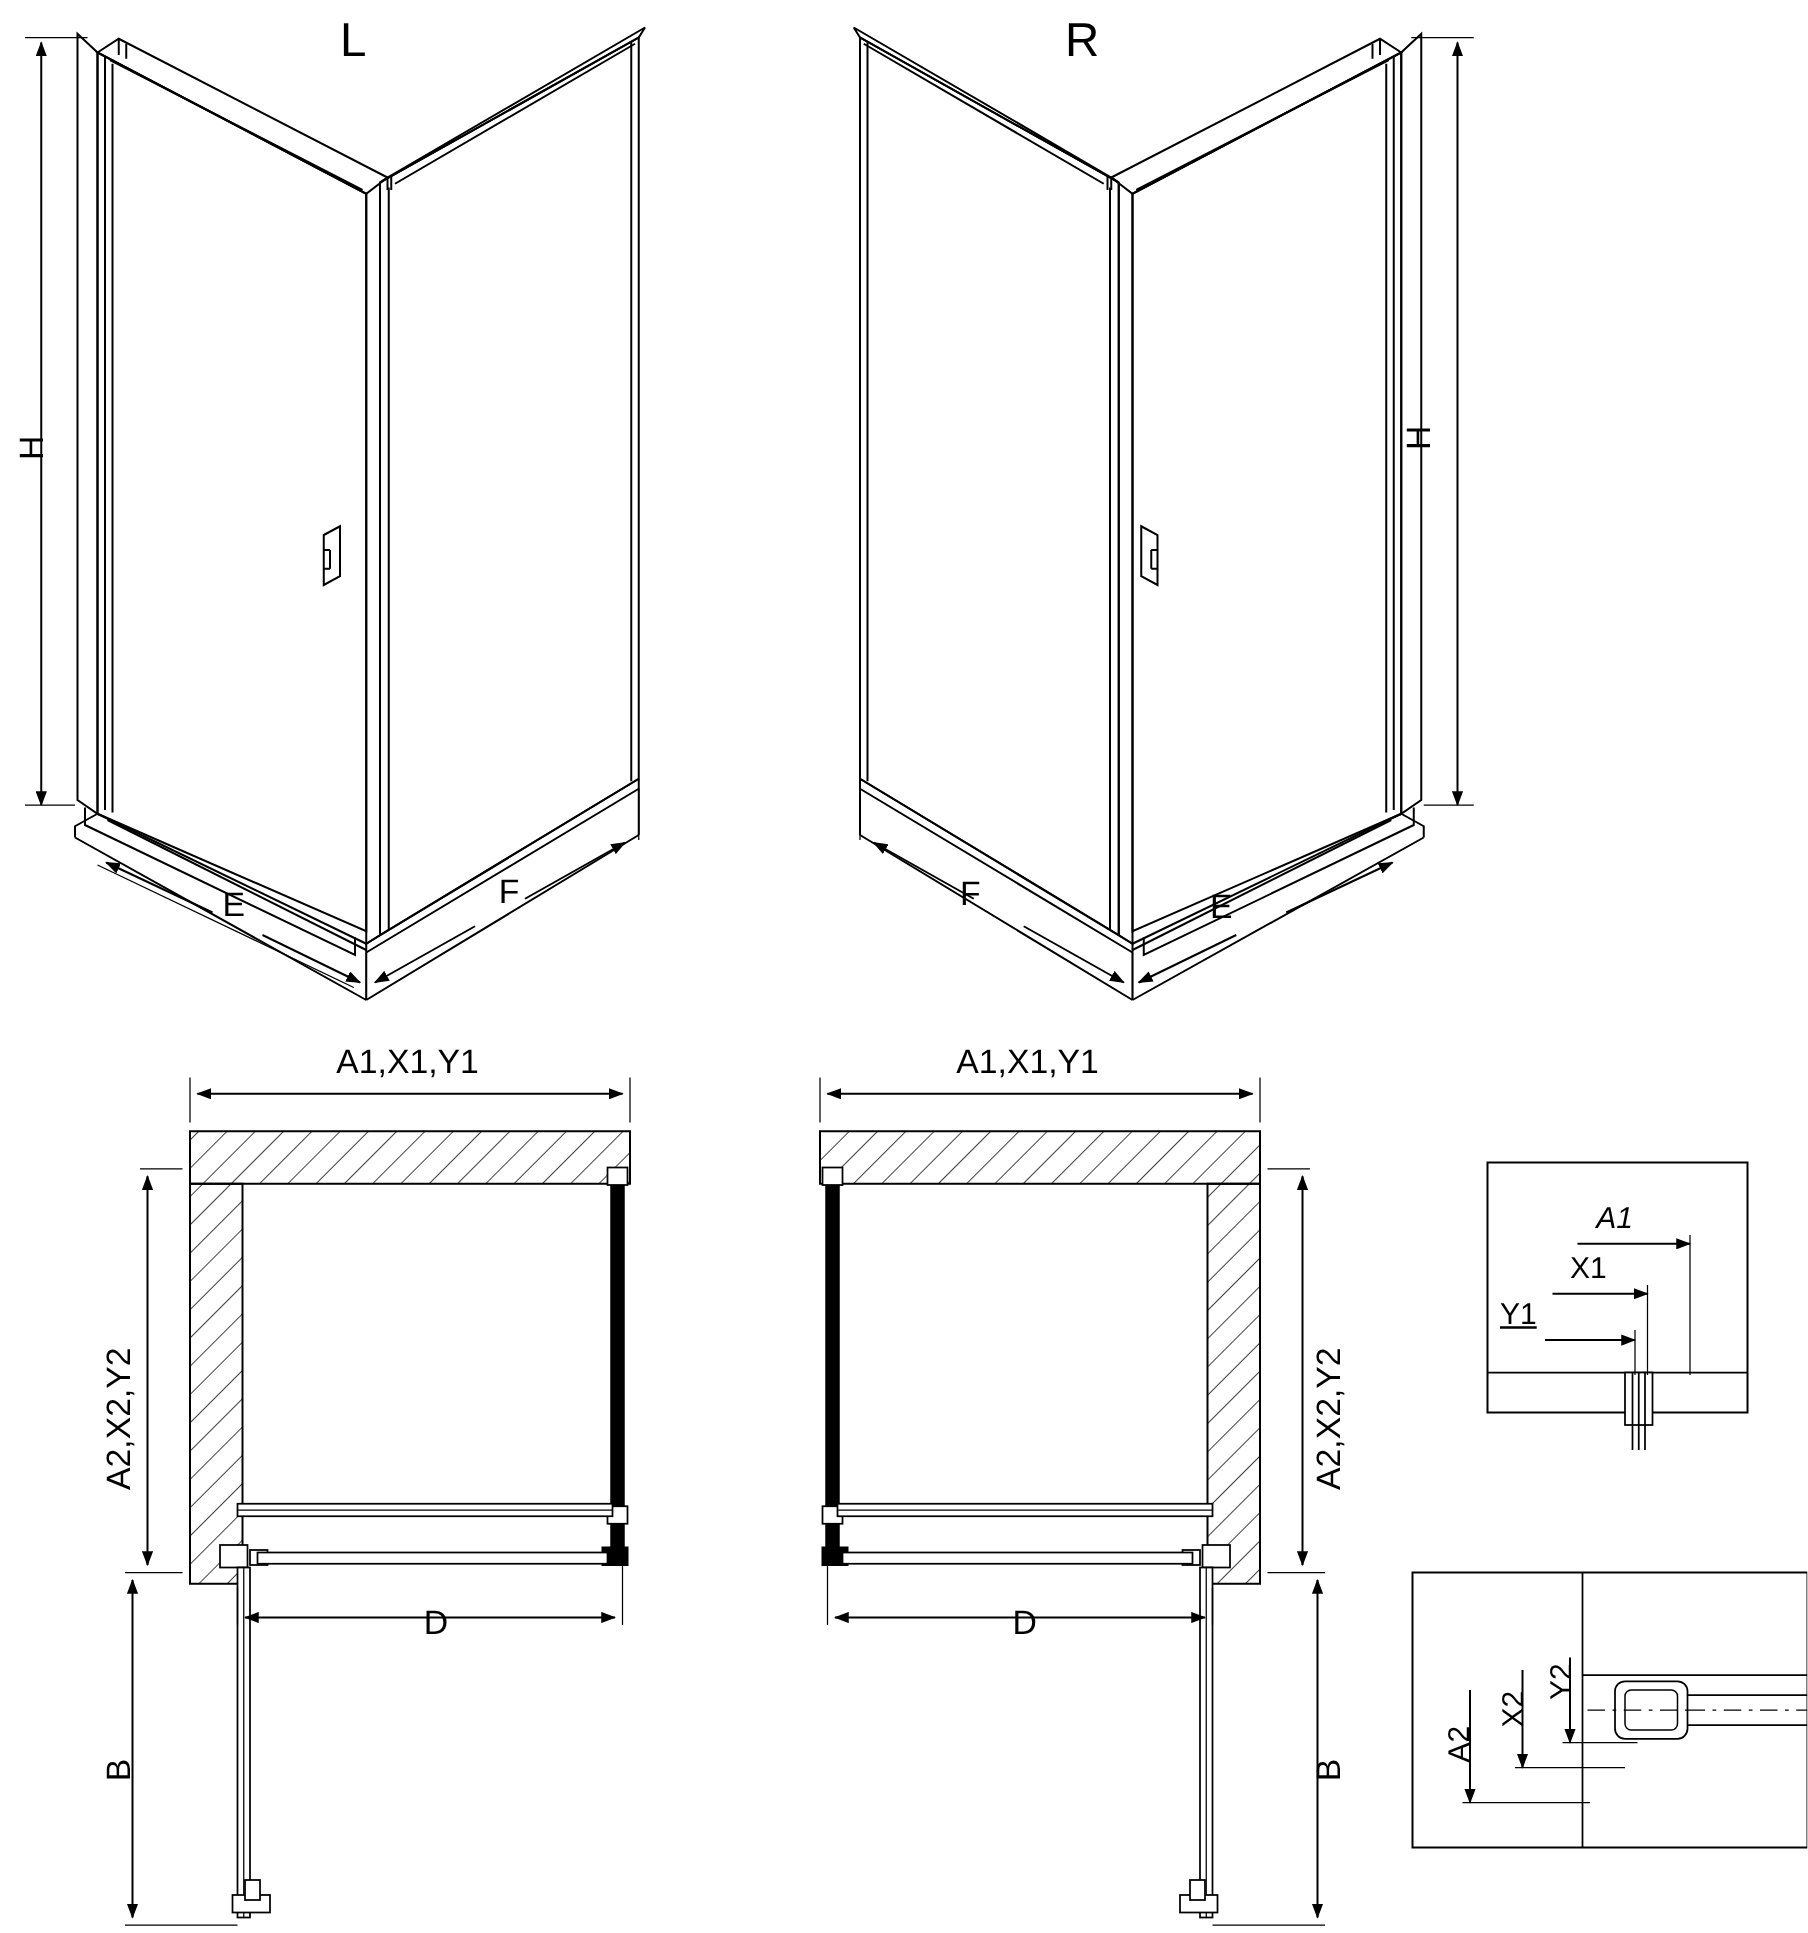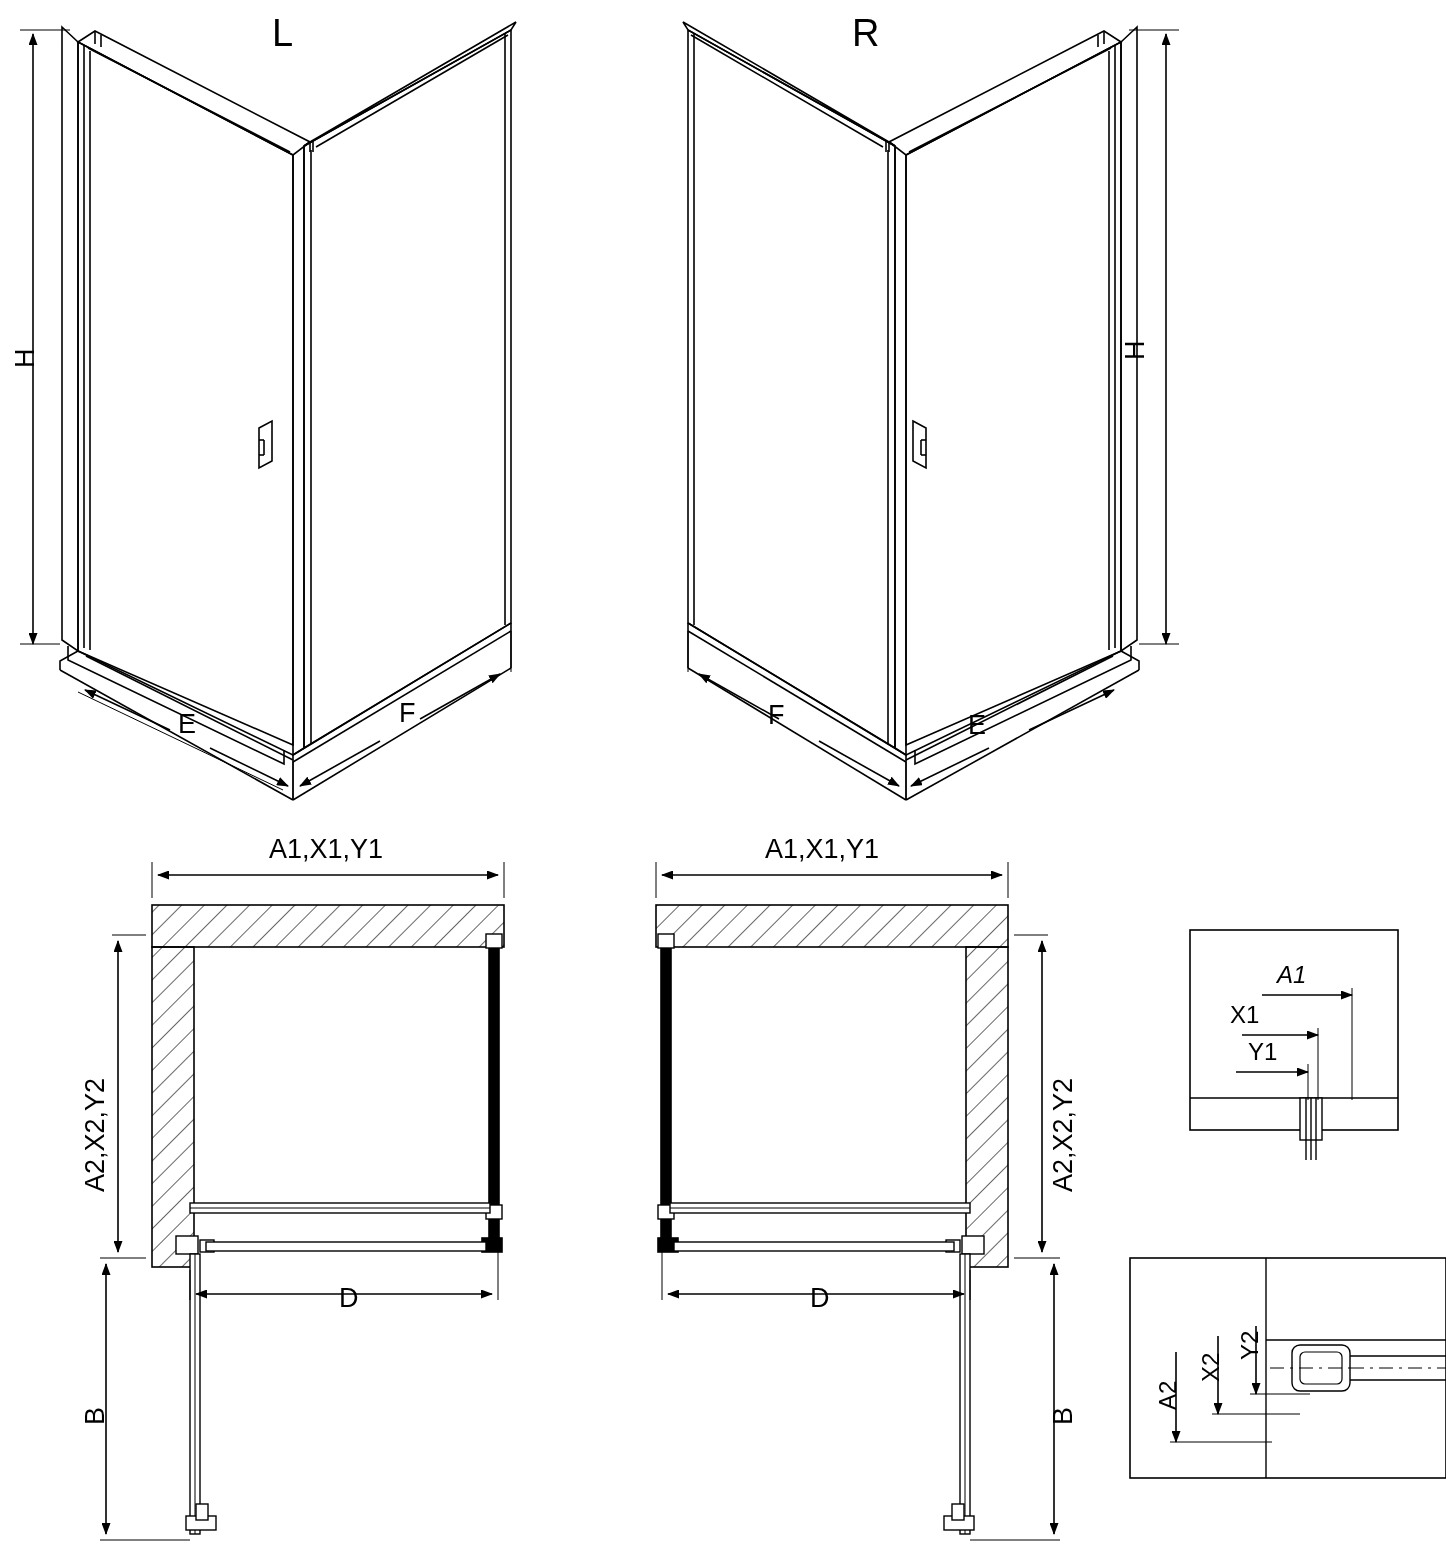--- a/index.html
+++ b/index.html
@@ -286,20 +286,20 @@
   <div class="lbl lbl-md rot90" style="left:82px; top:1192px;">A2,X2,Y2</div>
   <div class="lbl lbl-md rot90" style="left:1050px; top:1192px;">A2,X2,Y2</div>
 
   <div class="lbl lbl-md" style="left:339px; top:1285px;">D</div>
   <div class="lbl lbl-md" style="left:810px; top:1285px;">D</div>
 
   <div class="lbl lbl-md rot90" style="left:82px; top:1425px;">B</div>
   <div class="lbl lbl-md rot90" style="left:1050px; top:1425px;">B</div>
 
   <div class="lbl lbl-sm" style="left:1277px; top:963px;font-style:italic;">A1</div>
-  <div class="lbl lbl-sm" style="left:1230px; top:1003px;">X1</div>
-  <div class="lbl lbl-sm" style="left:1248px; top:1040px;">Y1</div>
+  <div class="lbl lbl-sm" style="left:1256px; top:1003px;">X1</div>
+  <div class="lbl lbl-sm" style="left:1200px; top:1040px;text-decoration:underline;">Y1</div>
 
   <div class="lbl lbl-sm rot90" style="left:1156px; top:1410px;">A2</div>
   <div class="lbl lbl-sm rot90" style="left:1199px; top:1382px;">X2</div>
   <div class="lbl lbl-sm rot90" style="left:1238px; top:1360px;">Y2</div>
 
 </div>
 
 </body></html>

